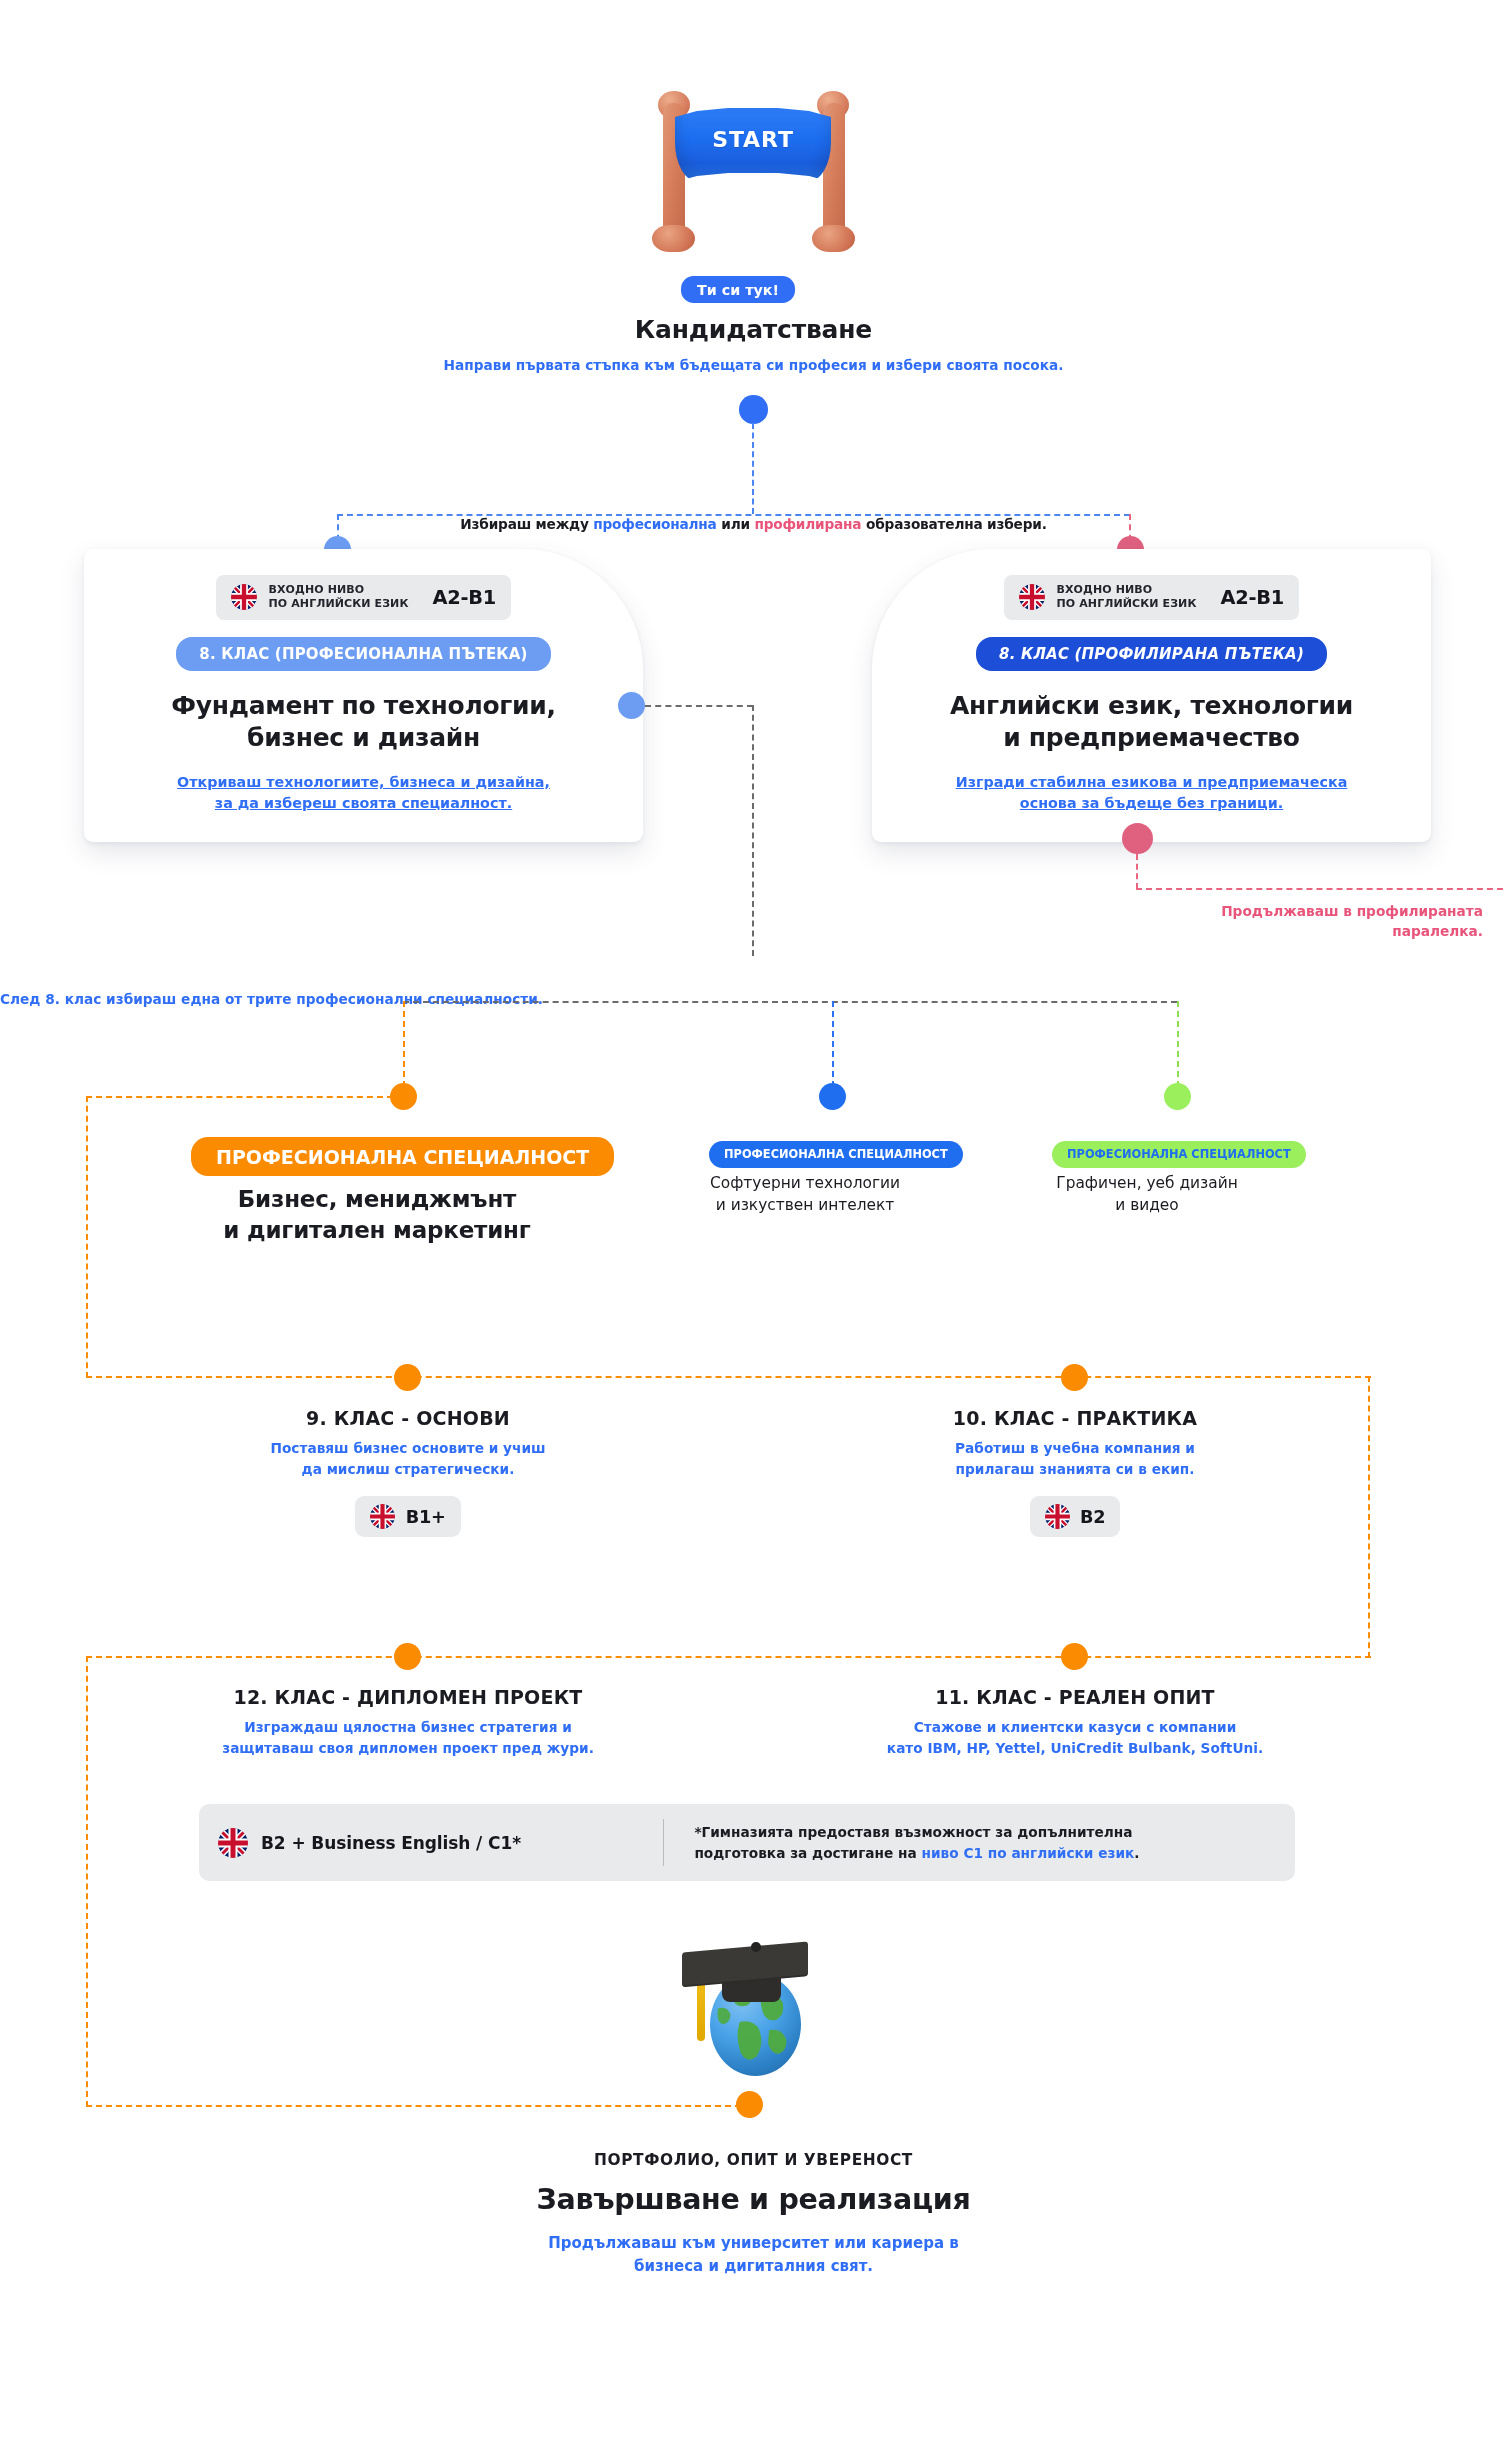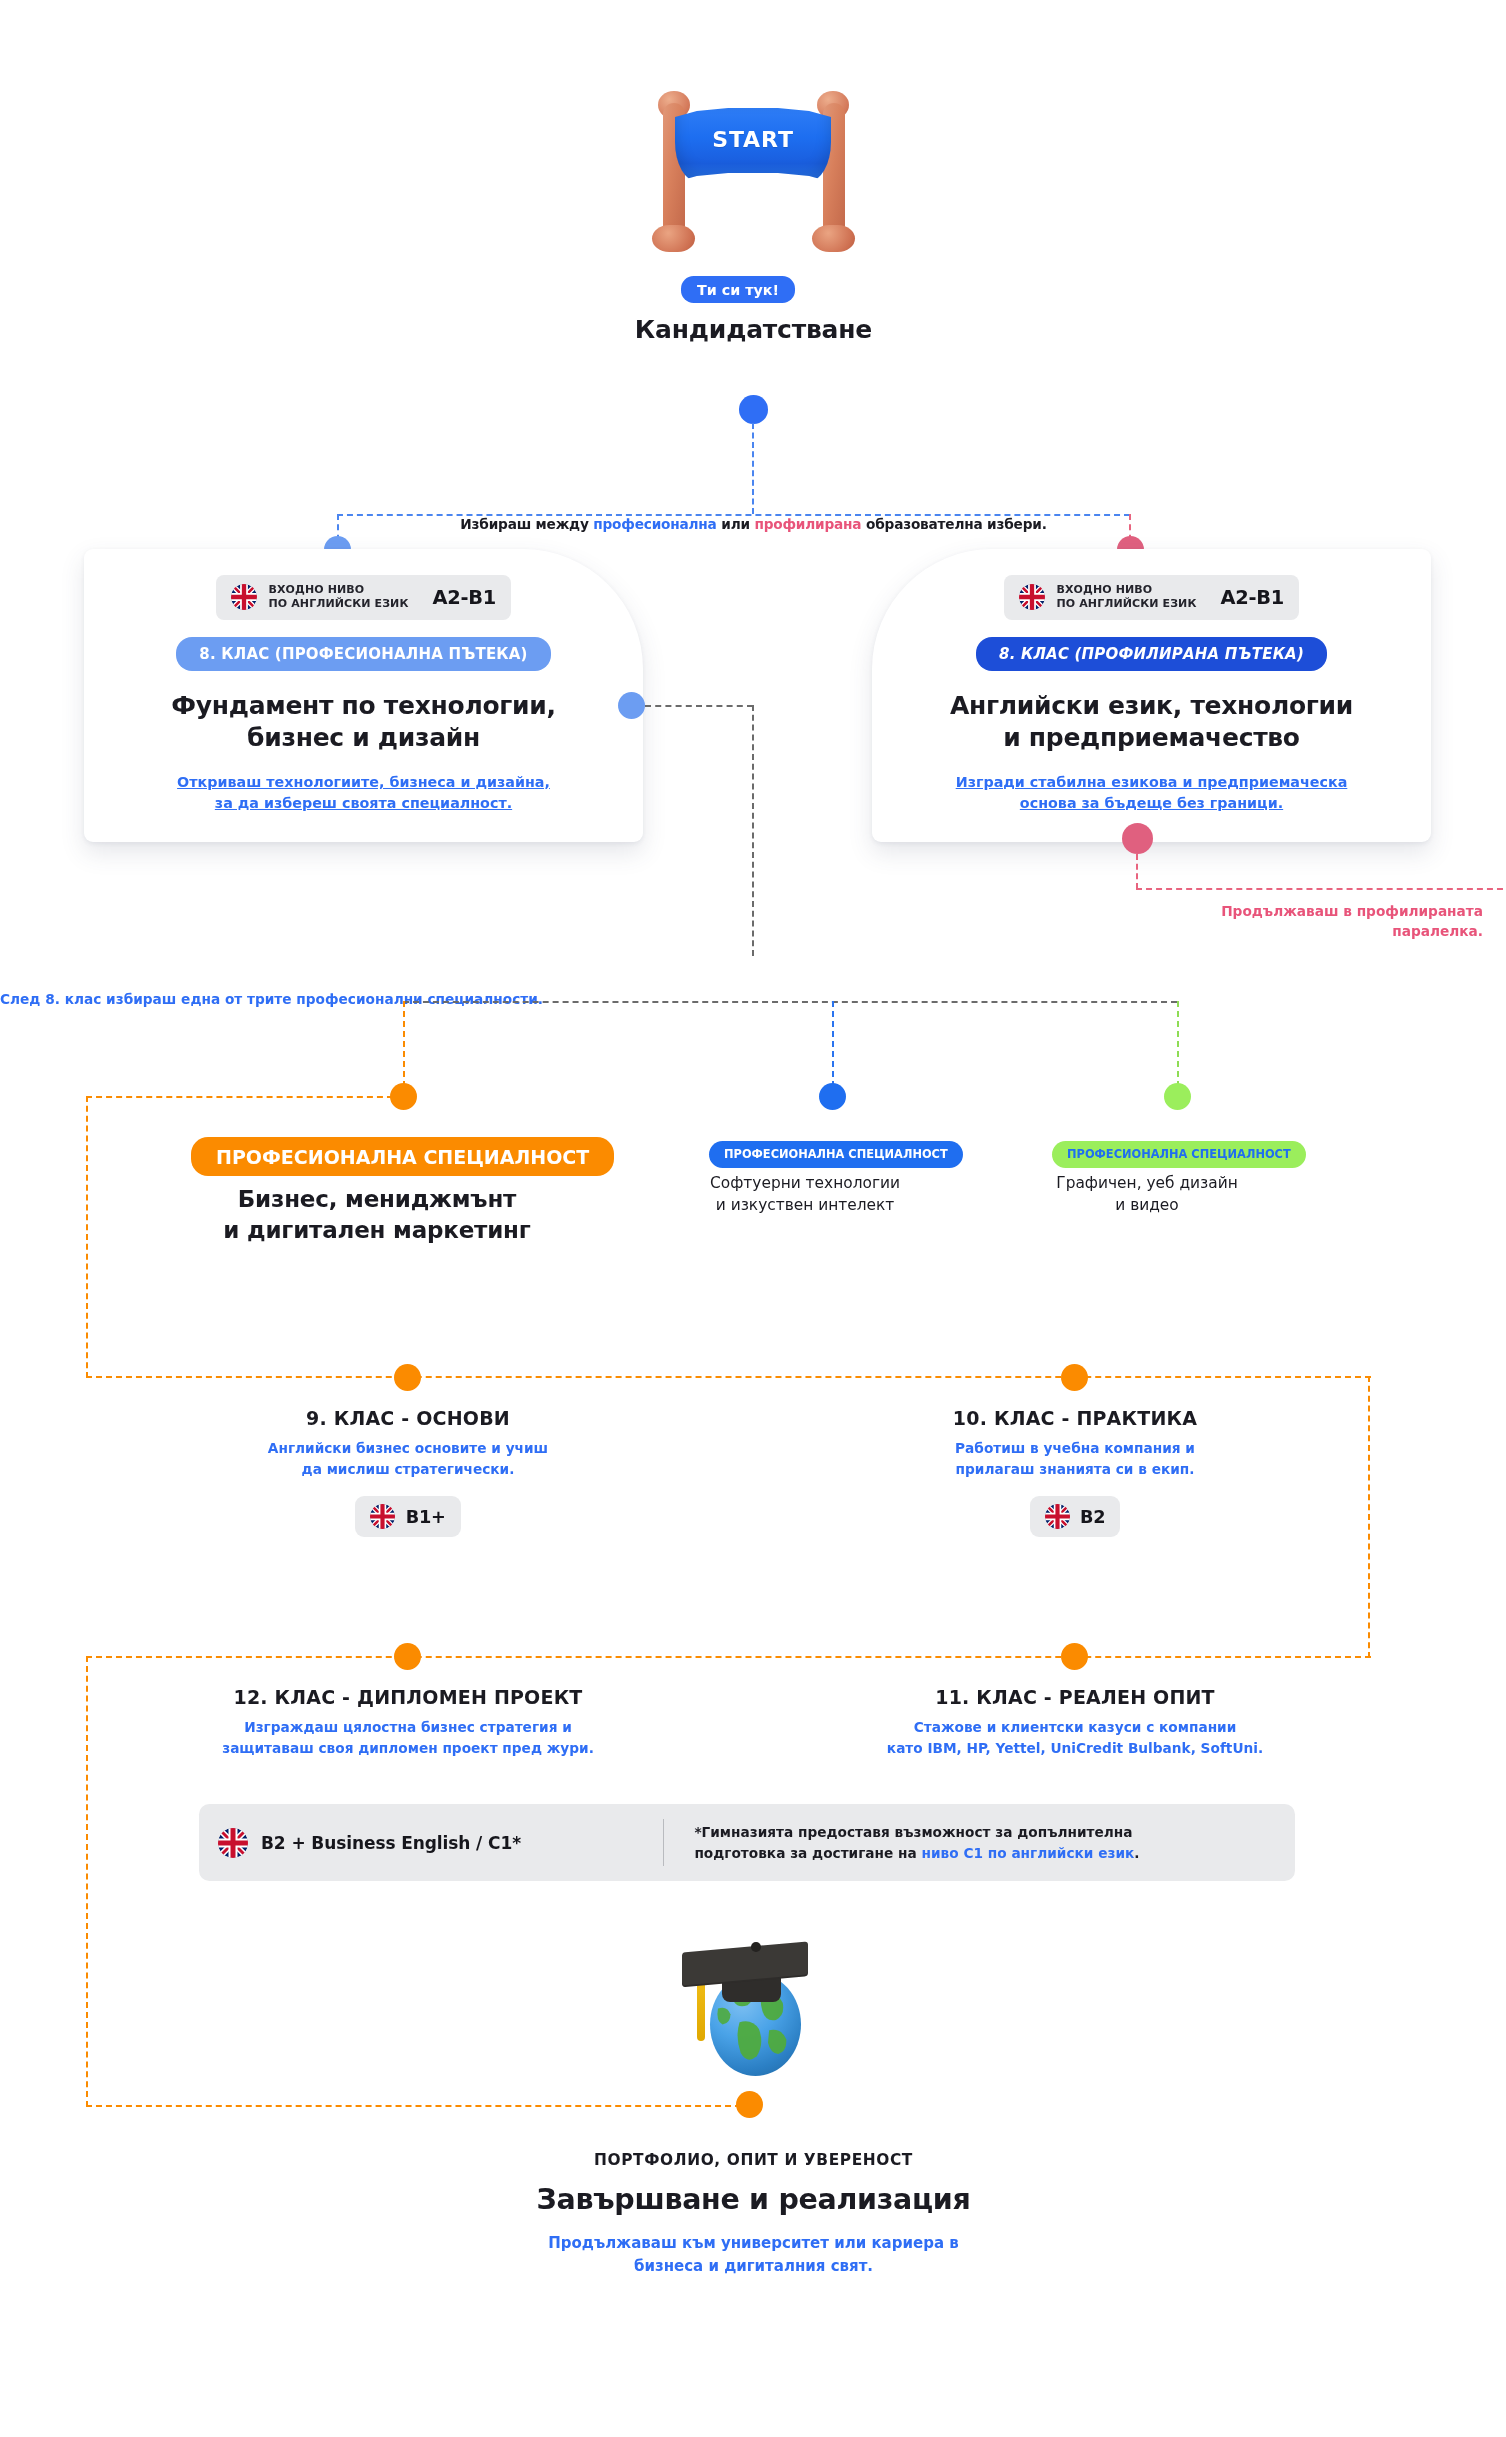--- a/index.html
+++ b/index.html
@@ -209,20 +209,21 @@
     <div class="foot foot-l"></div>
     <div class="foot foot-r"></div>
     <div class="banner-cloth">
       <span>START</span>
     </div>
   </div>
 
   <div class="abs pill-here" id="pill-here">Ти си тук!</div>
 
   <div class="abs h-big" id="t-apply">Кандидатстване</div>
+  <div class="abs sub-blue" id="t-apply-sub">Направи първата стъпка към бъдещата си професия и избери своята посока.</div>
 
   <div class="abs dot dot-blue" id="dot-apply"></div>
 
   <div class="ln v-dash-blue" style="left:752px; top:423px; height:91px;"></div>
   <div class="ln h-dash-blue" style="left:337px; top:514px; width:793px;"></div>
   <div class="ln v-dash-blue" style="left:337px; top:514px; height:37px;"></div>
   <div class="ln v-dash-pink" style="left:1129px; top:514px; height:37px;"></div>
 
   <div class="abs h-big" id="t-choose">
     <span>Избираш между </span><span class="c-blue">професионална</span><span> или </span><span class="c-pink">профилирана</span><span> образователна избери.</span>
@@ -342,21 +343,21 @@
 
   <div class="abs dot dot-orange" id="dot-g9"></div>
   <div class="abs dot dot-orange" id="dot-g10"></div>
   <div class="abs dot dot-orange" id="dot-g12"></div>
   <div class="abs dot dot-orange" id="dot-g11"></div>
   <div class="abs dot dot-orange" id="dot-final"></div>
 
   <div class="grade-block" id="g9">
     <div class="grade-h">9. КЛАС - ОСНОВИ</div>
     <div class="grade-d">
-      <span>Английски бизнес основите и учиш</span><br>
+      <span>Поставяш бизнес основите и учиш</span><br>
       <span>да мислиш стратегически.</span>
     </div>
     <div class="lvl-chip">
       <span class="flag" style="width:25px;height:25px;">
         <svg viewBox="0 0 60 60">
             <circle cx="30" cy="30" r="30" fill="#012169"></circle>
         <path d="M0 0 L60 60 M60 0 L0 60" stroke="#fff" stroke-width="12"></path>
         <path d="M0 0 L60 60 M60 0 L0 60" stroke="#C8102E" stroke-width="6"></path>
         <path d="M30 0 L30 60 M0 30 L60 30" stroke="#fff" stroke-width="18"></path>
         <path d="M30 0 L30 60 M0 30 L60 30" stroke="#C8102E" stroke-width="10"></path>

